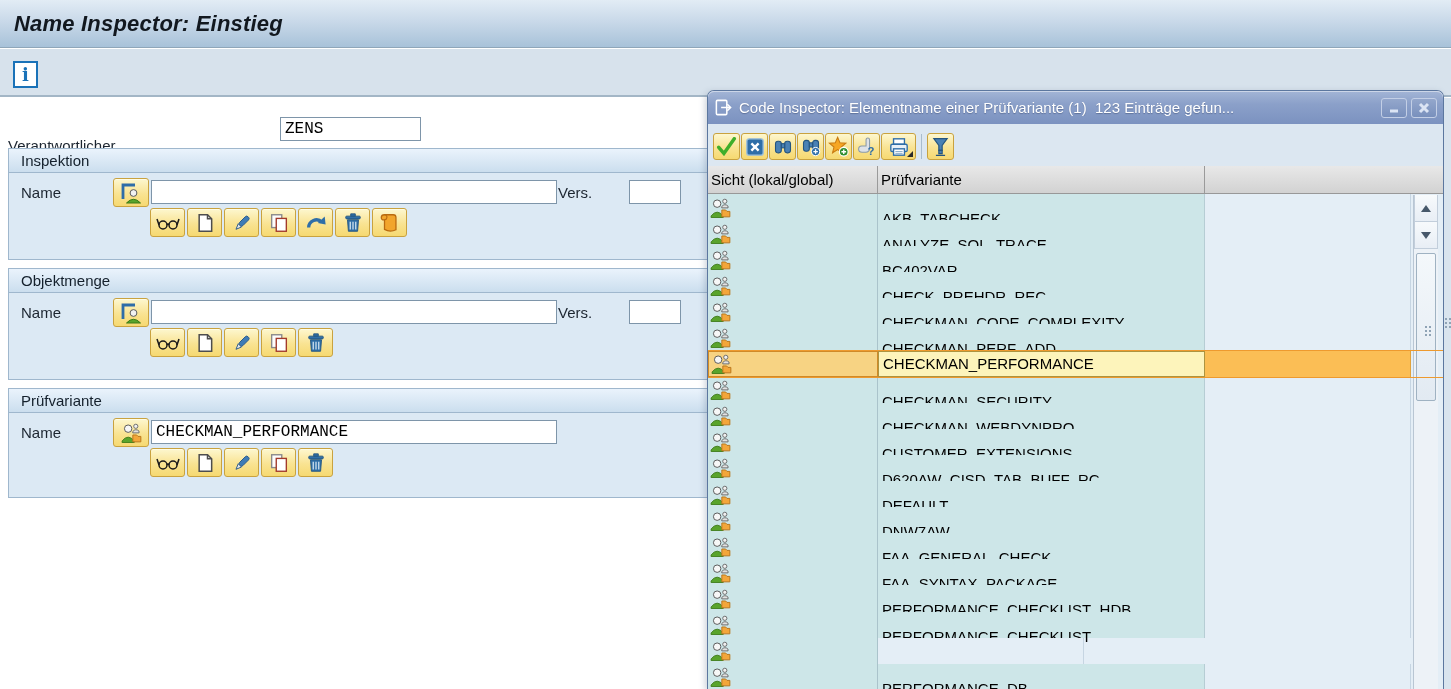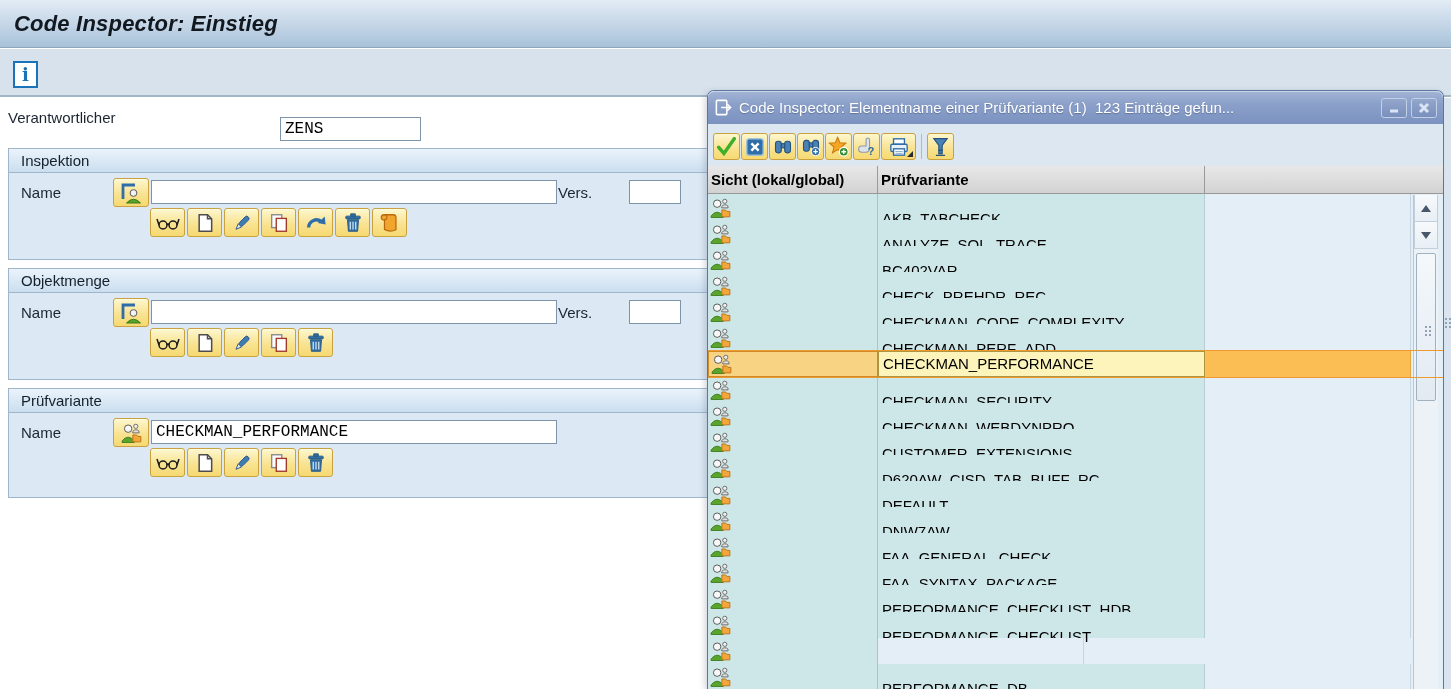--- a/index.html
+++ b/index.html
@@ -50,21 +50,21 @@
   .ptb-btn { position:relative; width:27px; height:27px; margin-right:1px; cursor:pointer;
     background:linear-gradient(#fdf7cf 0%, #f9e392 55%, #f6d971 100%);
     border:1px solid #c9a23f; border-radius:3px; display:flex; align-items:center; justify-content:center; }
   .ptb-btn.wide { width:35px; }
   .dd-corner { position:absolute; right:2px; bottom:2px; width:0; height:0;
     border-bottom:6px solid #2a2a2a; border-left:6px solid transparent; }
   .ptb-sep { width:1px; height:25px; background:#a9bccd; margin:0 5px 1px 4px; }
 
   .grid-header { position:absolute; left:0; top:75px; width:735px; height:28px; display:flex;
     background:linear-gradient(#e8e8e8,#d2d2d2); border-bottom:1px solid #989898; }
-  .gh-cell { font-size:15px; font-weight:bold; color:#000; padding:5px 12px 0 3px;
+  .gh-cell { font-size:15px; font-weight:normal; color:#000; padding:5px 12px 0 3px;
     border-right:1px solid #9a9a9a; height:100%; }
   .gh-c1 { width:170px; } .gh-c2 { width:327px; } .gh-c3 { width:206px; } .gh-rest { flex:1; border-right:none; }
 
   .rows-wrap { position:absolute; left:0; top:103px; bottom:0; width:735px; background:#e4eef6; overflow:hidden; }
   .vrow { display:flex; height:26.1px; cursor:pointer; }
   .vrow .c1 { width:170px; background:#cde6e8; border-right:1px solid #aac3cb; display:flex; align-items:center; }
   .vrow .c1 svg { margin-left:2px; }
   .vrow .c2 { width:327px; background:#cde6e8; border-right:1px solid #b6cdd4; font-size:15px; color:#000;
     padding:16px 0 0 4px; }
   .vrow .c3 { width:206px; background:#e4eef6; border-right:1px solid #c6d5e2; }
@@ -87,30 +87,30 @@
 
   .right-strip { position:absolute; left:1444px; top:98px; width:7px; bottom:0; background:#d9e4ee; z-index:11; }
   .right-strip .grip { position:absolute; left:1px; top:220px; }
 </style>
 </head>
 <body>
 
 <div class="screen">
 
   <div class="main-titlebar">
-    <span>Code Inspector: Einstieg</span>
+    <span>Name Inspector: Einstieg</span>
   </div>
 
   <div class="main-toolbar">
     <button class="info-btn">
       <span class="info-glyph">i</span>
     </button>
   </div>
 
-  <span class="field-label" style="left:8px; top:109px;">Verantwortlicher</span>
+  <span class="field-label" style="left:8px; top:137px;text-decoration:underline;">Verantwortlicher</span>
   <input class="sap-input" style="left: 280px; top: 117px; width: 141px;" value="ZENS">
 
   <div class="section" style="top:148px; height:112px;">
     <div class="section-header">Inspektion</div>
     <span class="field-label" style="left:12px; top:35px;">Name</span>
     <button class="picker-btn">
       <svg width="22" height="22" viewBox="0 0 22 22">
         <path d="M3 7 v-4 h12 M3 7 v10" fill="none" stroke="#2e6da8" stroke-width="2.8"></path>
         <circle cx="13.5" cy="11" r="3.4" fill="#f2f2f2" stroke="#5a5a5a"></circle>
         <path d="M6.5 21 q7 -7.5 14 0 z" fill="#59a42c" stroke="#3c7a16"></path>

